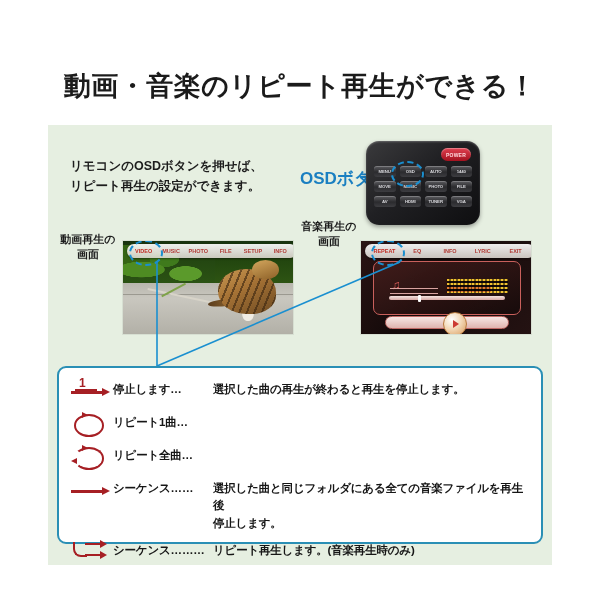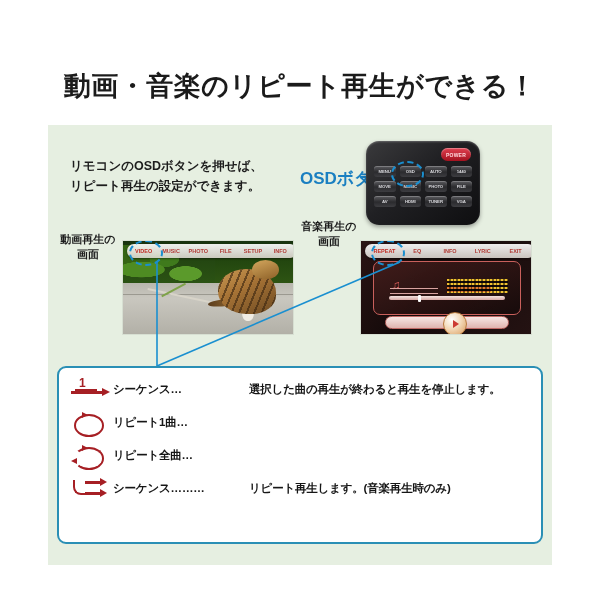--- a/index.html
+++ b/index.html
@@ -169,21 +169,21 @@
     position:absolute;left:57px;top:366px;width:486px;height:178px;
     background:#ffffff;border:2px solid #2a8fb5;border-radius:9px;
     box-sizing:border-box;padding:10px 8px 8px 10px;
   }
   .lrow{display:flex;align-items:flex-start;margin-bottom:7px;}
   .licon{width:44px;min-width:44px;height:26px;position:relative;}
   .lterm{
     width:100px;min-width:100px;font-size:11.5px;font-weight:bold;color:#161616;
     padding-top:4px;letter-spacing:-.2px;
   }
-  .ldesc{font-size:11.5px;font-weight:bold;color:#161616;line-height:1.5;padding-top:3px;letter-spacing:-.2px;margin-left:36px;}
+  .ldesc{font-size:11.5px;font-weight:bold;color:#161616;line-height:1.5;padding-top:3px;letter-spacing:-.2px;}
 
   
   .ic-arrow{position:absolute;left:2px;top:13px;width:32px;height:2.5px;background:#a61f24;}
   .ic-arrow:after{content:"";position:absolute;right:-7px;top:-3.2px;
     border-left:8px solid #a61f24;border-top:4.5px solid transparent;border-bottom:4.5px solid transparent;}
   .ic-one{position:absolute;left:10px;top:-2px;font-size:12px;font-weight:bold;color:#a61f24;}
   .ic-uline{position:absolute;left:6px;top:11px;width:22px;height:2px;background:#a61f24;}
 
   .ic-loop{position:absolute;left:5px;top:3px;width:26px;height:19px;
     border:2.5px solid #a61f24;border-radius:50%;}
@@ -299,21 +299,21 @@
   </svg>
 
   <div class="legend">
 
     <div class="lrow">
       <div class="licon">
         <span class="ic-one">1</span>
         <span class="ic-uline"></span>
         <span class="ic-arrow"></span>
       </div>
-      <div class="lterm">シーケンス…</div>
+      <div class="lterm">停止します…</div>
       <div class="ldesc">
         <div>選択した曲の再生が終わると再生を停止します。</div>
       </div>
     </div>
 
     <div class="lrow">
       <div class="licon">
         <span class="ic-loop"></span>
         <span class="ic-loop-head"></span>
       </div>
@@ -322,20 +322,30 @@
 
     <div class="lrow">
       <div class="licon">
         <span class="ic-loop-gap"></span>
         <span class="ic-loop-head"></span>
         <span class="ic-loop-head2"></span>
       </div>
       <div class="lterm">リピート全曲…</div>
     </div>
 
+    <div class="lrow">
+      <div class="licon">
+        <span class="ic-arrow"></span>
+      </div>
+      <div class="lterm">シーケンス……</div>
+      <div class="ldesc">
+        <div>選択した曲と同じフォルダにある全ての音楽ファイルを再生後</div>
+        <div>停止します。</div>
+      </div>
+    </div>
 
     <div class="lrow">
       <div class="licon">
         <span class="ic-rnd-c"></span>
         <span class="ic-rnd-a"></span>
         <span class="ic-rnd-b"></span>
       </div>
       <div class="lterm">シーケンス………</div>
       <div class="ldesc">
         <div>リピート再生します。(音楽再生時のみ)</div>

